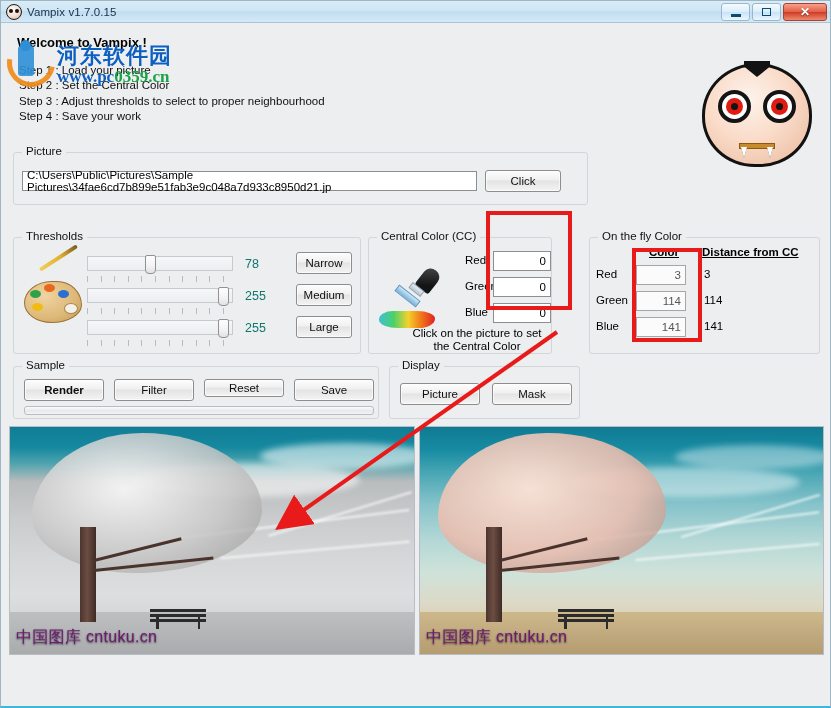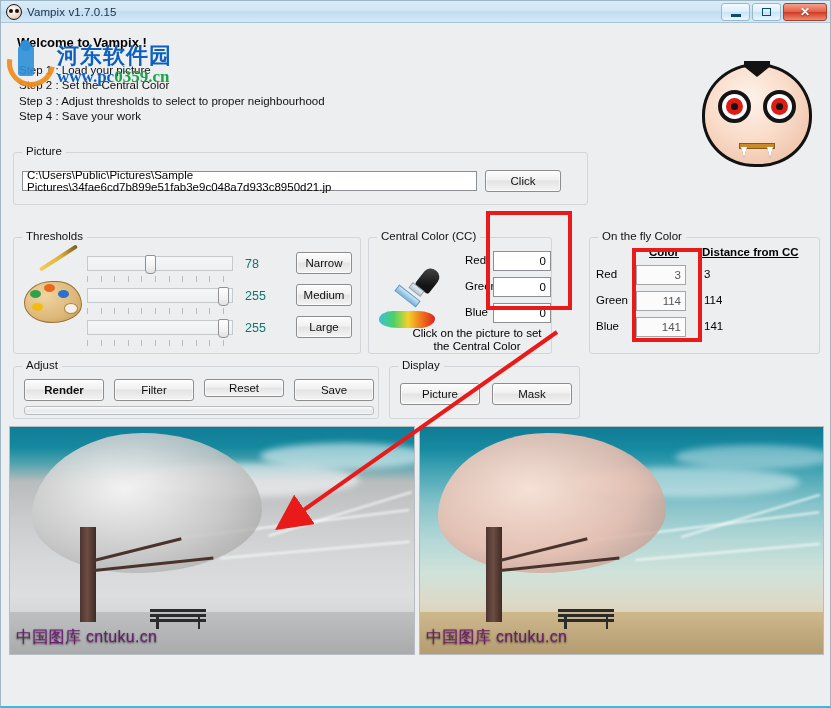--- a/index.html
+++ b/index.html
@@ -546,21 +546,21 @@
       <div style="position:absolute; left:6px; top:56px; font-size:11.5px;">Green</div>
       <div class="textbox r ro" style="position:absolute; left:46px; top:53px; width:50px; height:20px;">114</div>
       <div style="position:absolute; left:114px; top:56px; font-size:11.5px;">114</div>
 
       <div style="position:absolute; left:6px; top:82px; font-size:11.5px;">Blue</div>
       <div class="textbox r ro" style="position:absolute; left:46px; top:79px; width:50px; height:20px;">141</div>
       <div style="position:absolute; left:114px; top:82px; font-size:11.5px;">141</div>
     </div>
 
     <div class="group" style="left:12px; top:343px; width:366px; height:53px;">
-      <div class="legend">Adjust</div>
+      <div class="legend">Sample</div>
       <div class="btn bold" style="position:absolute; left:10px; top:12px; width:80px; height:22px;">Render</div>
       <div class="btn" style="position:absolute; left:100px; top:12px; width:80px; height:22px;">Filter</div>
       <div class="btn" style="position:absolute; left:190px; top:12px; width:80px; height:18px;">Reset</div>
       <div class="btn" style="position:absolute; left:280px; top:12px; width:80px; height:22px;">Save</div>
       <div class="progress" style="left:10px; top:39px; width:350px; height:9px;"></div>
     </div>
 
     <div class="group" style="left:388px; top:343px; width:191px; height:53px;">
       <div class="legend">Display</div>
       <div class="btn" style="position:absolute; left:10px; top:16px; width:80px; height:22px;">Picture</div>

